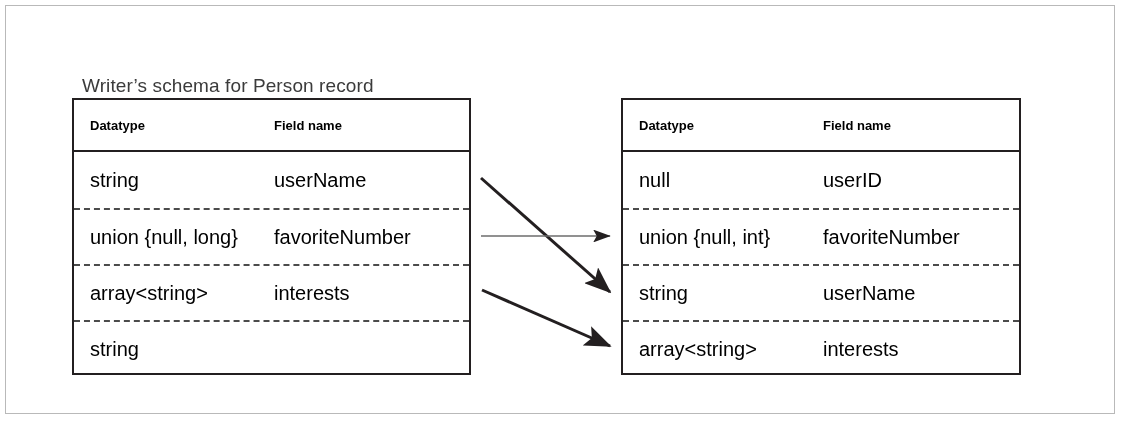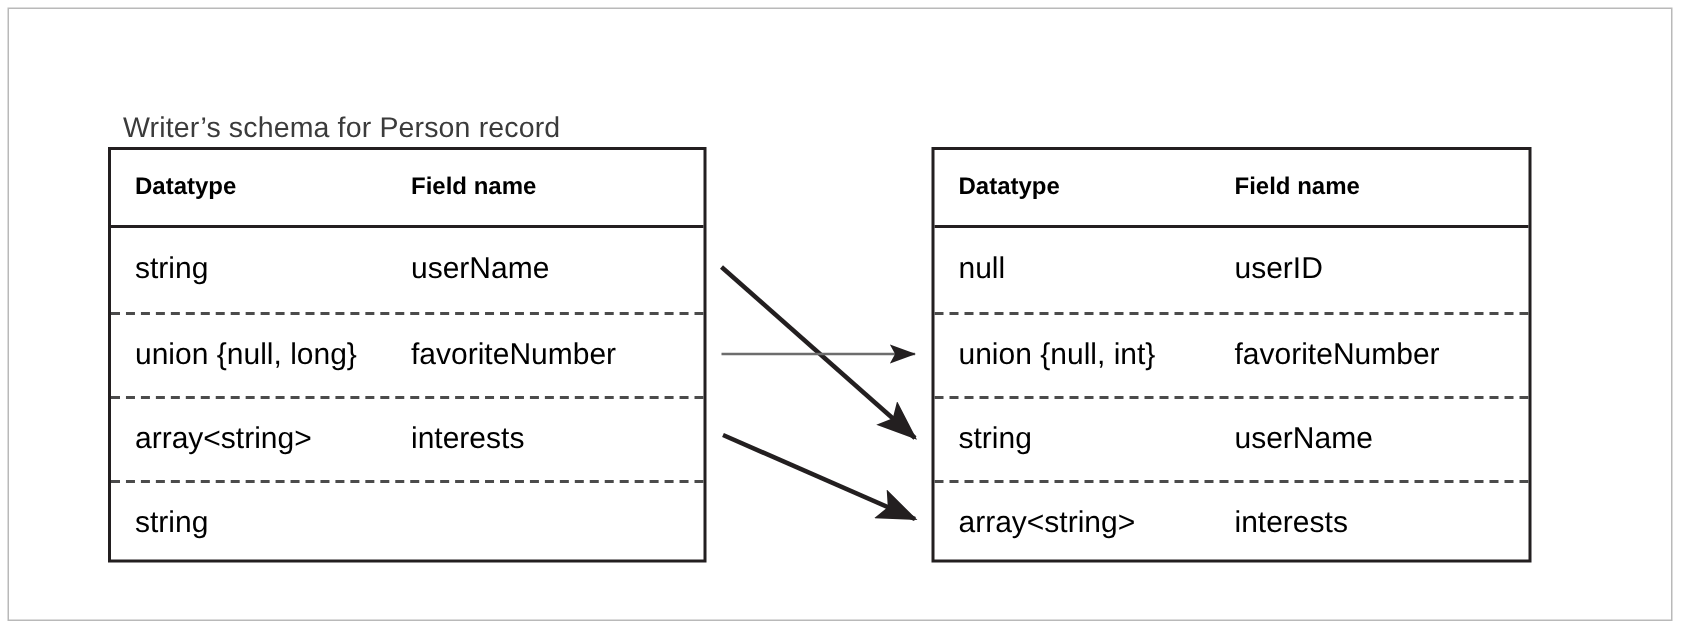--- a/index.html
+++ b/index.html
@@ -75,21 +75,21 @@
     white-space: nowrap;
     font-size: 20px;
     color: #000000;
     font-family: "Liberation Sans", sans-serif;
   }
   .cell.datatype { left: 16px; }
   .cell.fieldname { left: 200px; text-align: right; }
 
   .table-header .cell {
     font-weight: bold;
-    font-size: 16px;
+    font-size: 13px;
     color: #000000;
   }
 
   
   #arrow-layer {
     position: absolute;
     left: 0;
     top: 0;
     width: 1122px;
     height: 426px;

